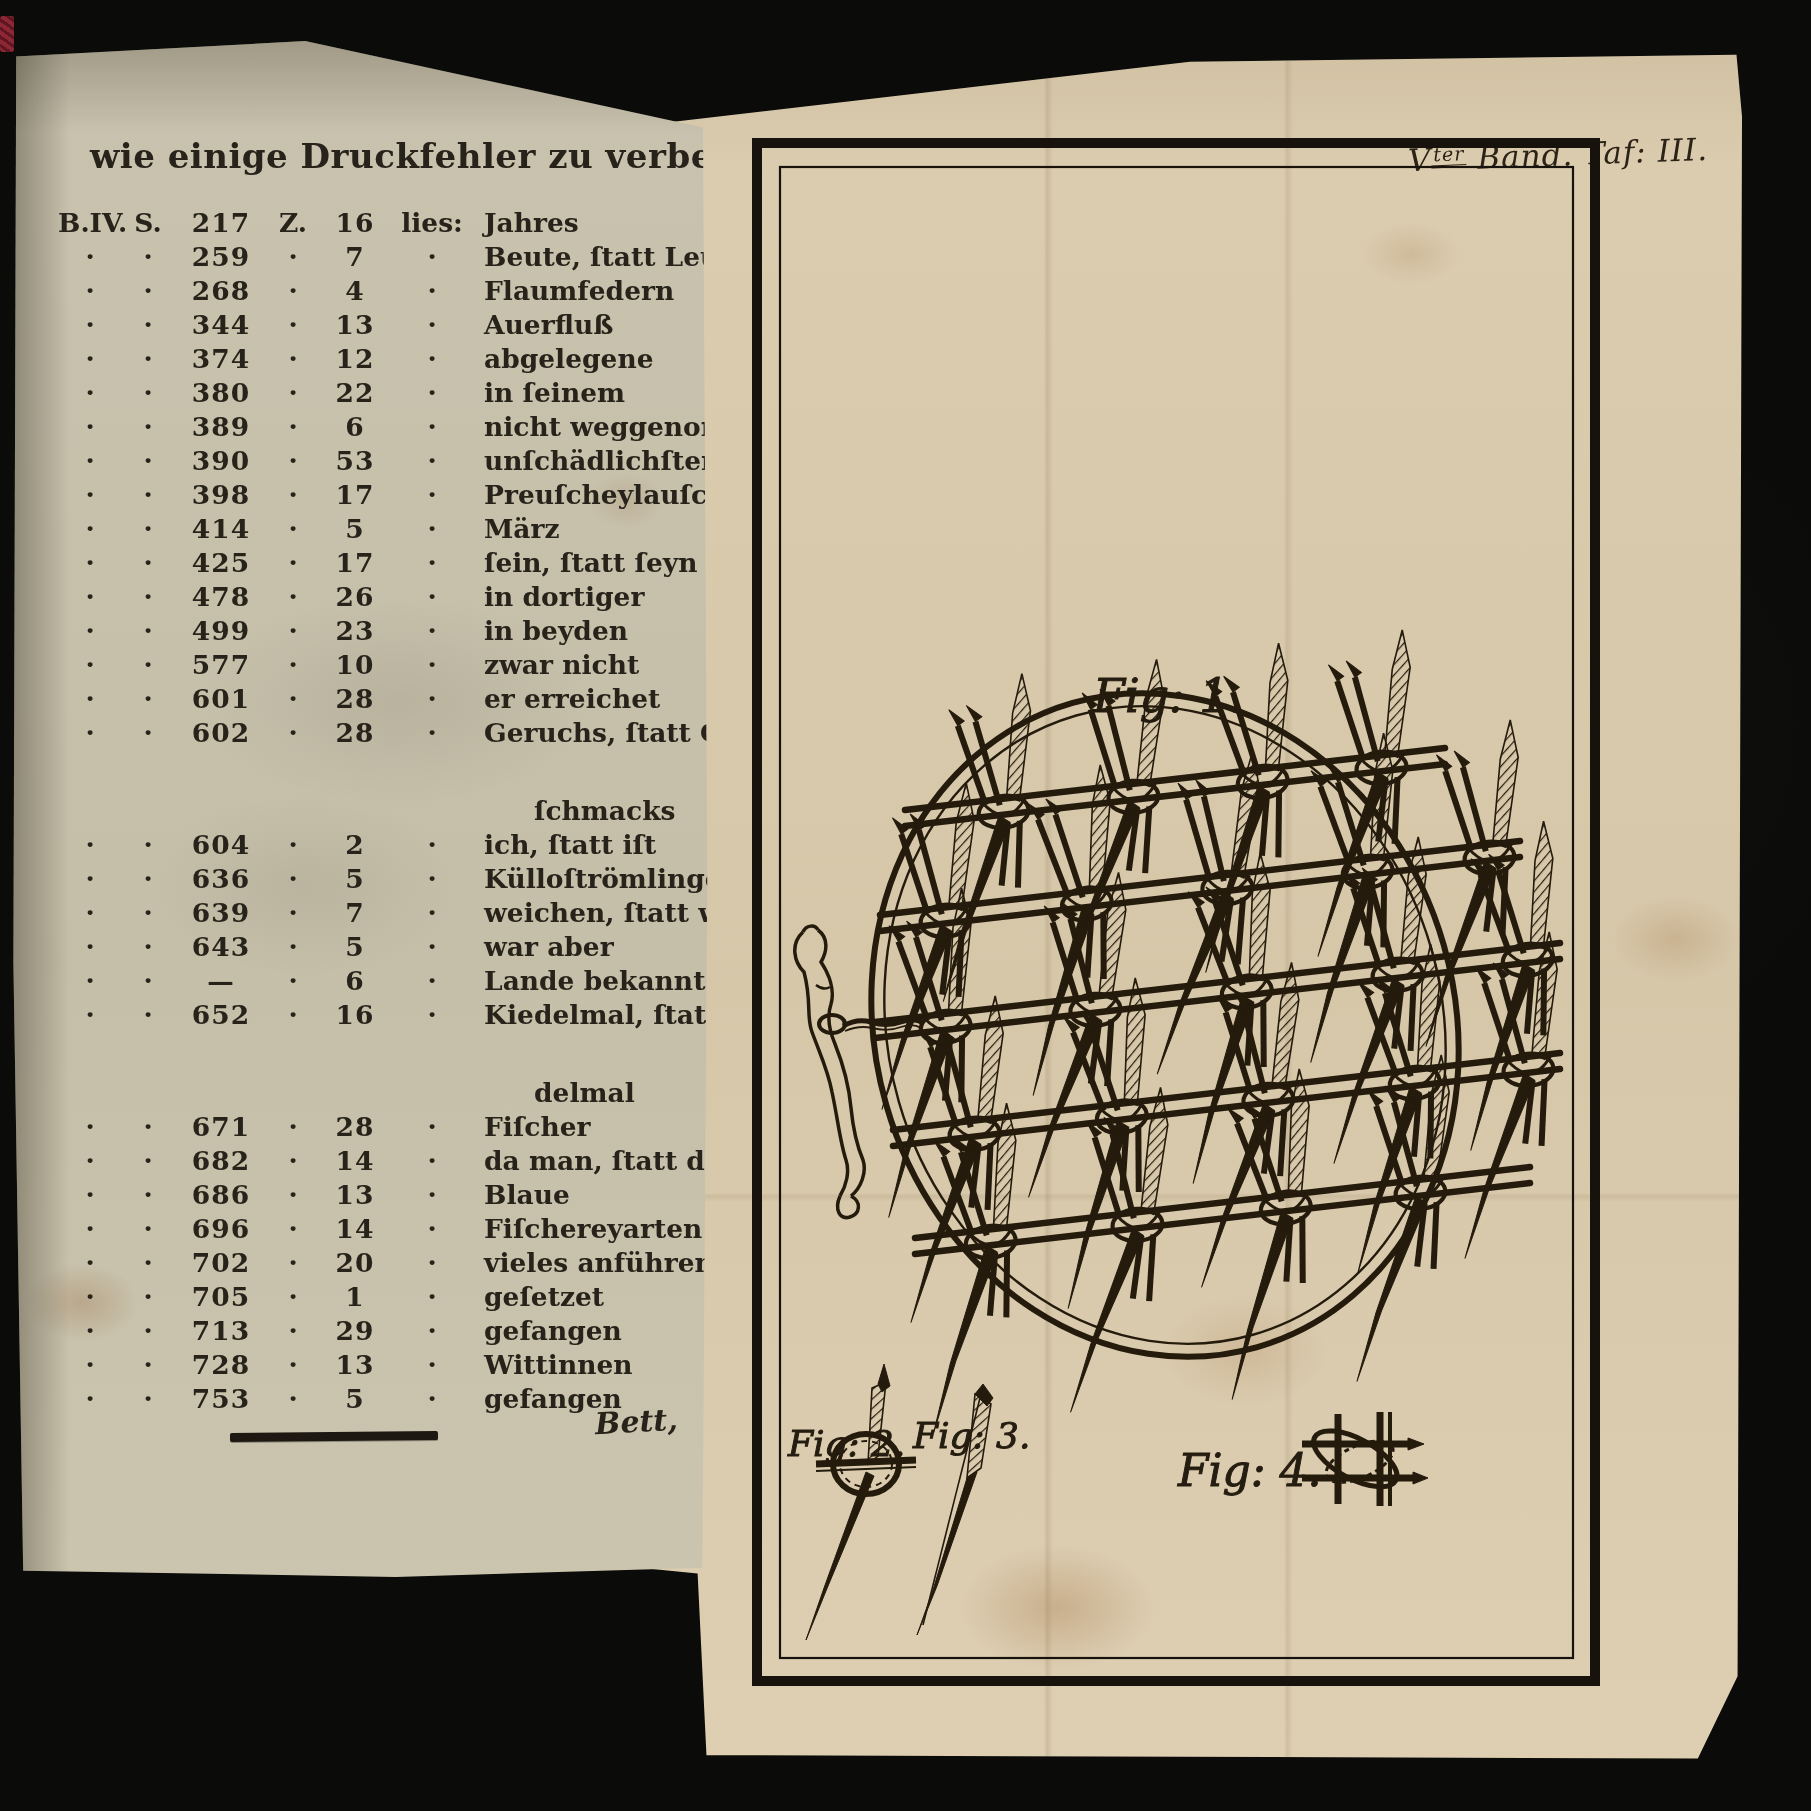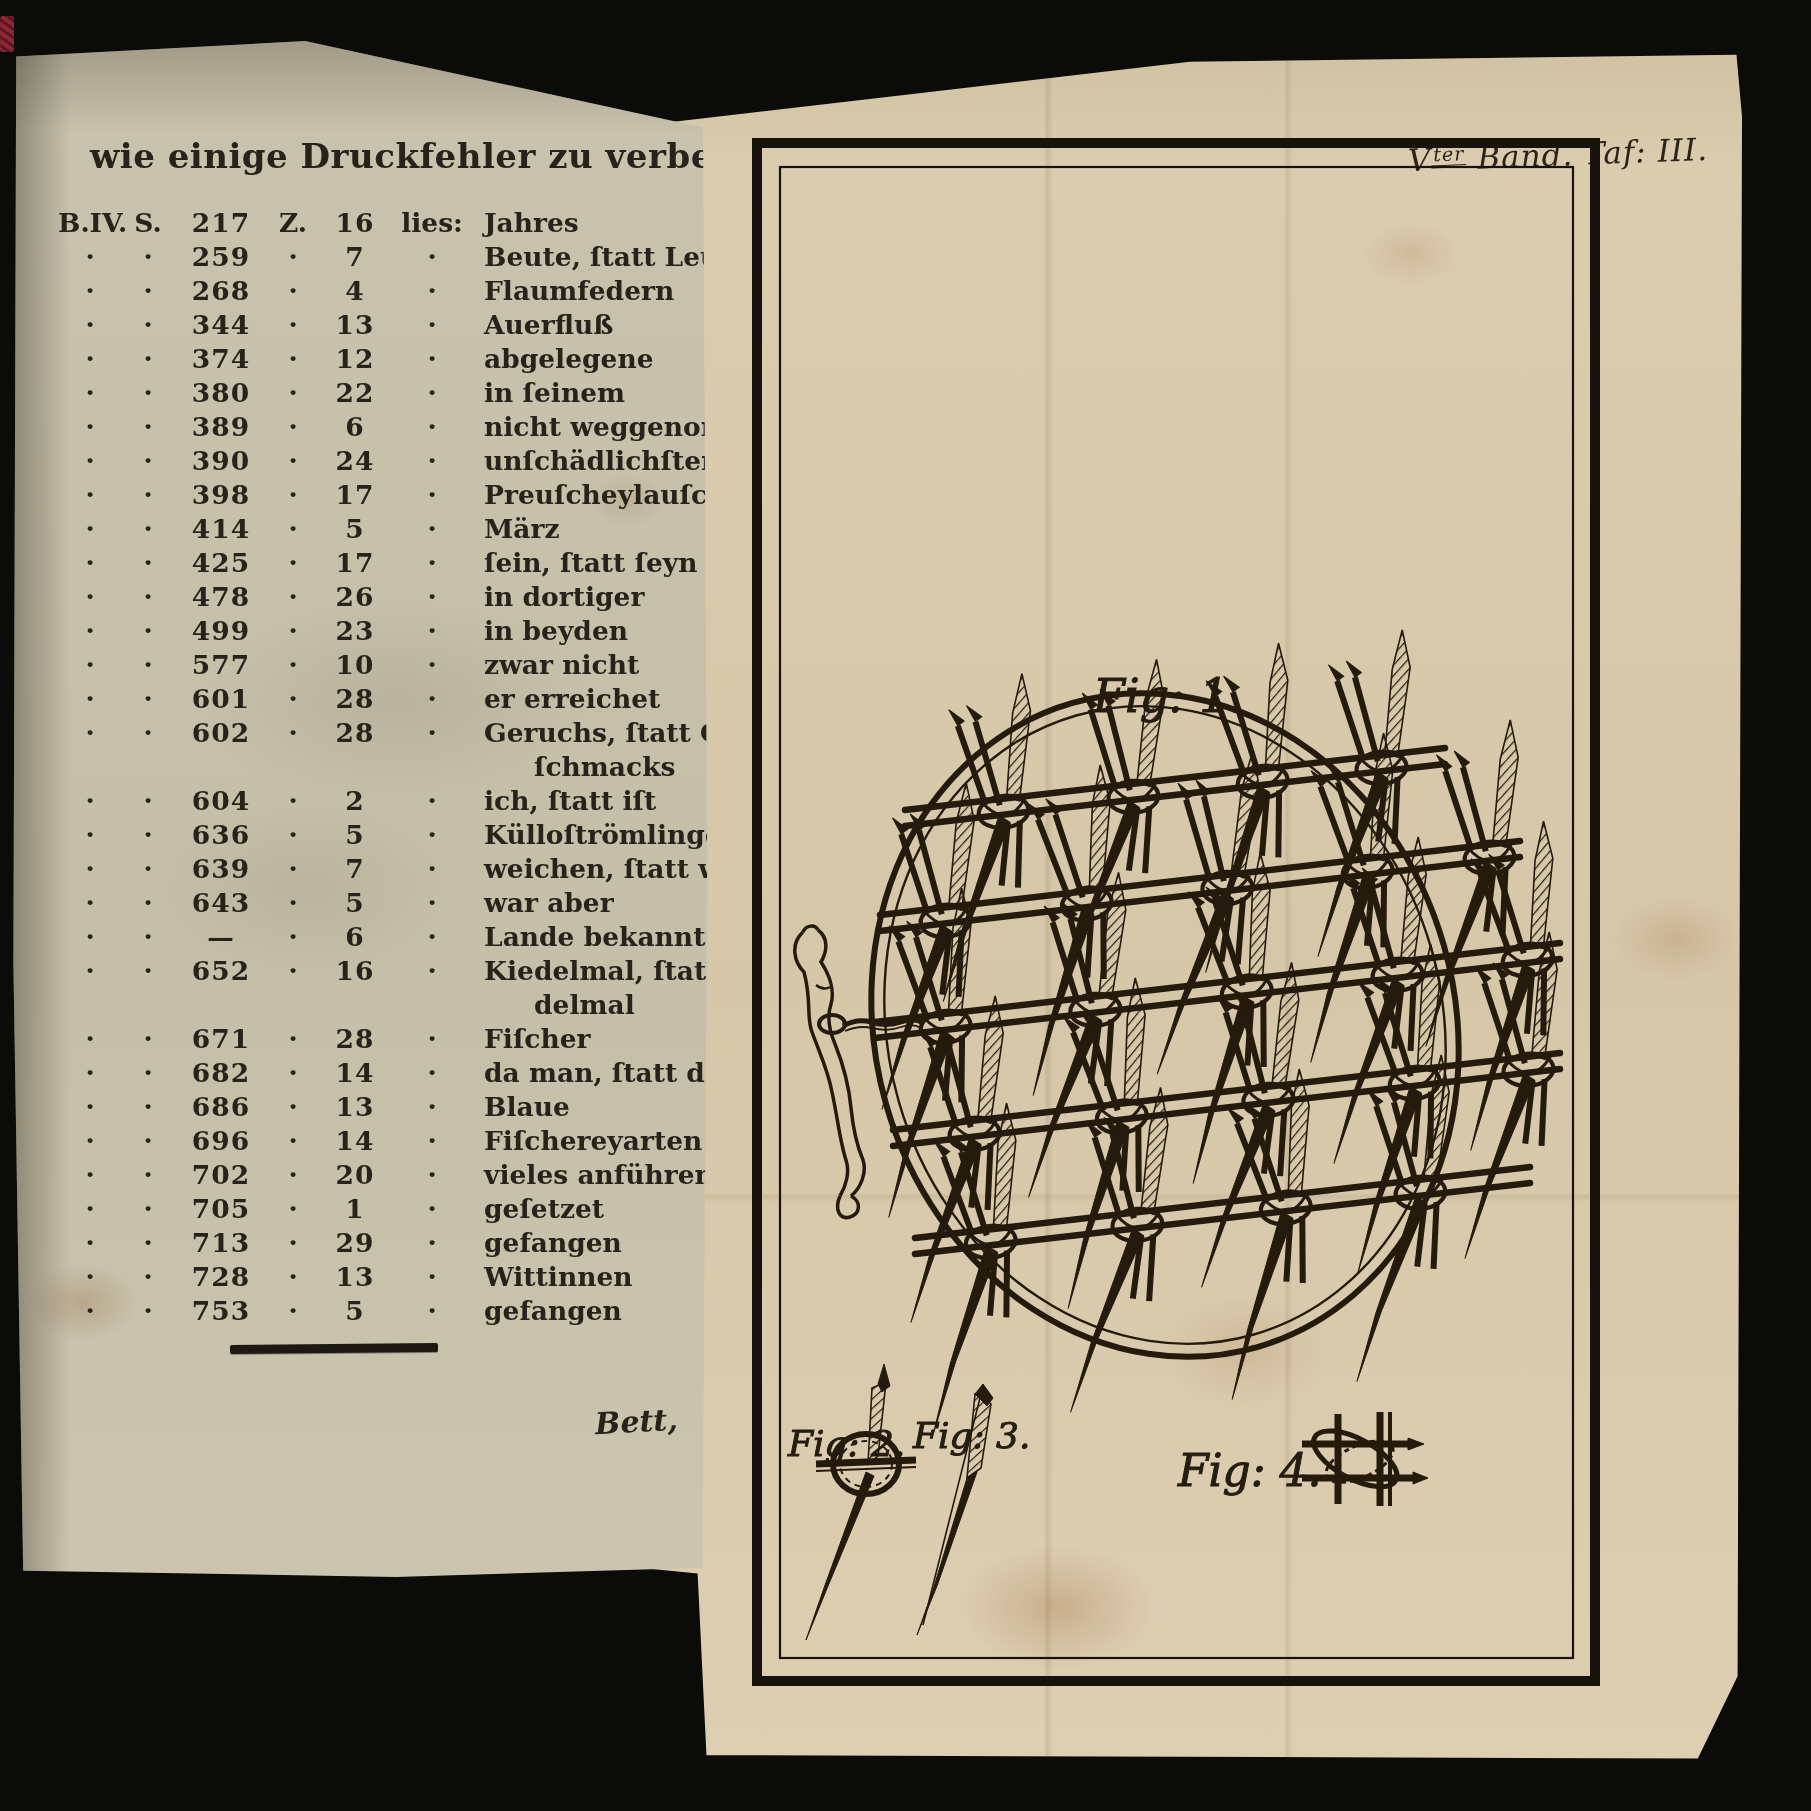--- a/index.html
+++ b/index.html
@@ -56,21 +56,21 @@
     padding:96px 96px 0 78px;
     font-size:34px;font-weight:700;letter-spacing:.5px;white-space:nowrap;
   }
   .page-title-row .pageno{margin-left:auto;font-size:36px;}
   .errata-table{margin-top:30px;padding:0 14px 0 46px;font-size:26.5px;font-weight:700;}
   .erow{display:grid;grid-template-columns:64px 52px 94px 50px 74px 80px 1fr;align-items:baseline;line-height:34px;}
   .cell{white-space:nowrap;}
   .c-vol,.c-s,.c-z,.c-lies{text-align:center;}
   .c-page,.c-line{text-align:center;letter-spacing:1px;}
   .c-corr{padding-left:12px;}
-  .c-wrap{grid-column:7;padding-left:62px;}
+  .c-wrap{grid-column:7;padding-left:62px;margin-top:44px;}
   .c-wrap:empty{display:none;}
   .end-rule{
     width:208px;height:9px;background:#1d1912;border-radius:2px;
     margin:16px 0 0 218px;transform:rotate(-.5deg);
     box-shadow:0 1px 0 rgba(0,0,0,.3);
   }
   .catchword{
     position:absolute;right:32px;top:1366px;font-size:30px;font-weight:700;font-style:italic;
     transform:rotate(-3deg);
   }
@@ -293,21 +293,21 @@
         <span class="cell c-lies">·</span>
         <span class="cell c-corr">nicht weggenommen</span>
 
       </div>
 
       <div class="erow">
         <span class="cell c-vol">·</span>
         <span class="cell c-s">·</span>
         <span class="cell c-page">390</span>
         <span class="cell c-z">·</span>
-        <span class="cell c-line">24</span>
+        <span class="cell c-line">53</span>
         <span class="cell c-lies">·</span>
         <span class="cell c-corr">unſchädlichſten</span>
 
       </div>
 
       <div class="erow">
         <span class="cell c-vol">·</span>
         <span class="cell c-s">·</span>
         <span class="cell c-page">398</span>
         <span class="cell c-z">·</span>

